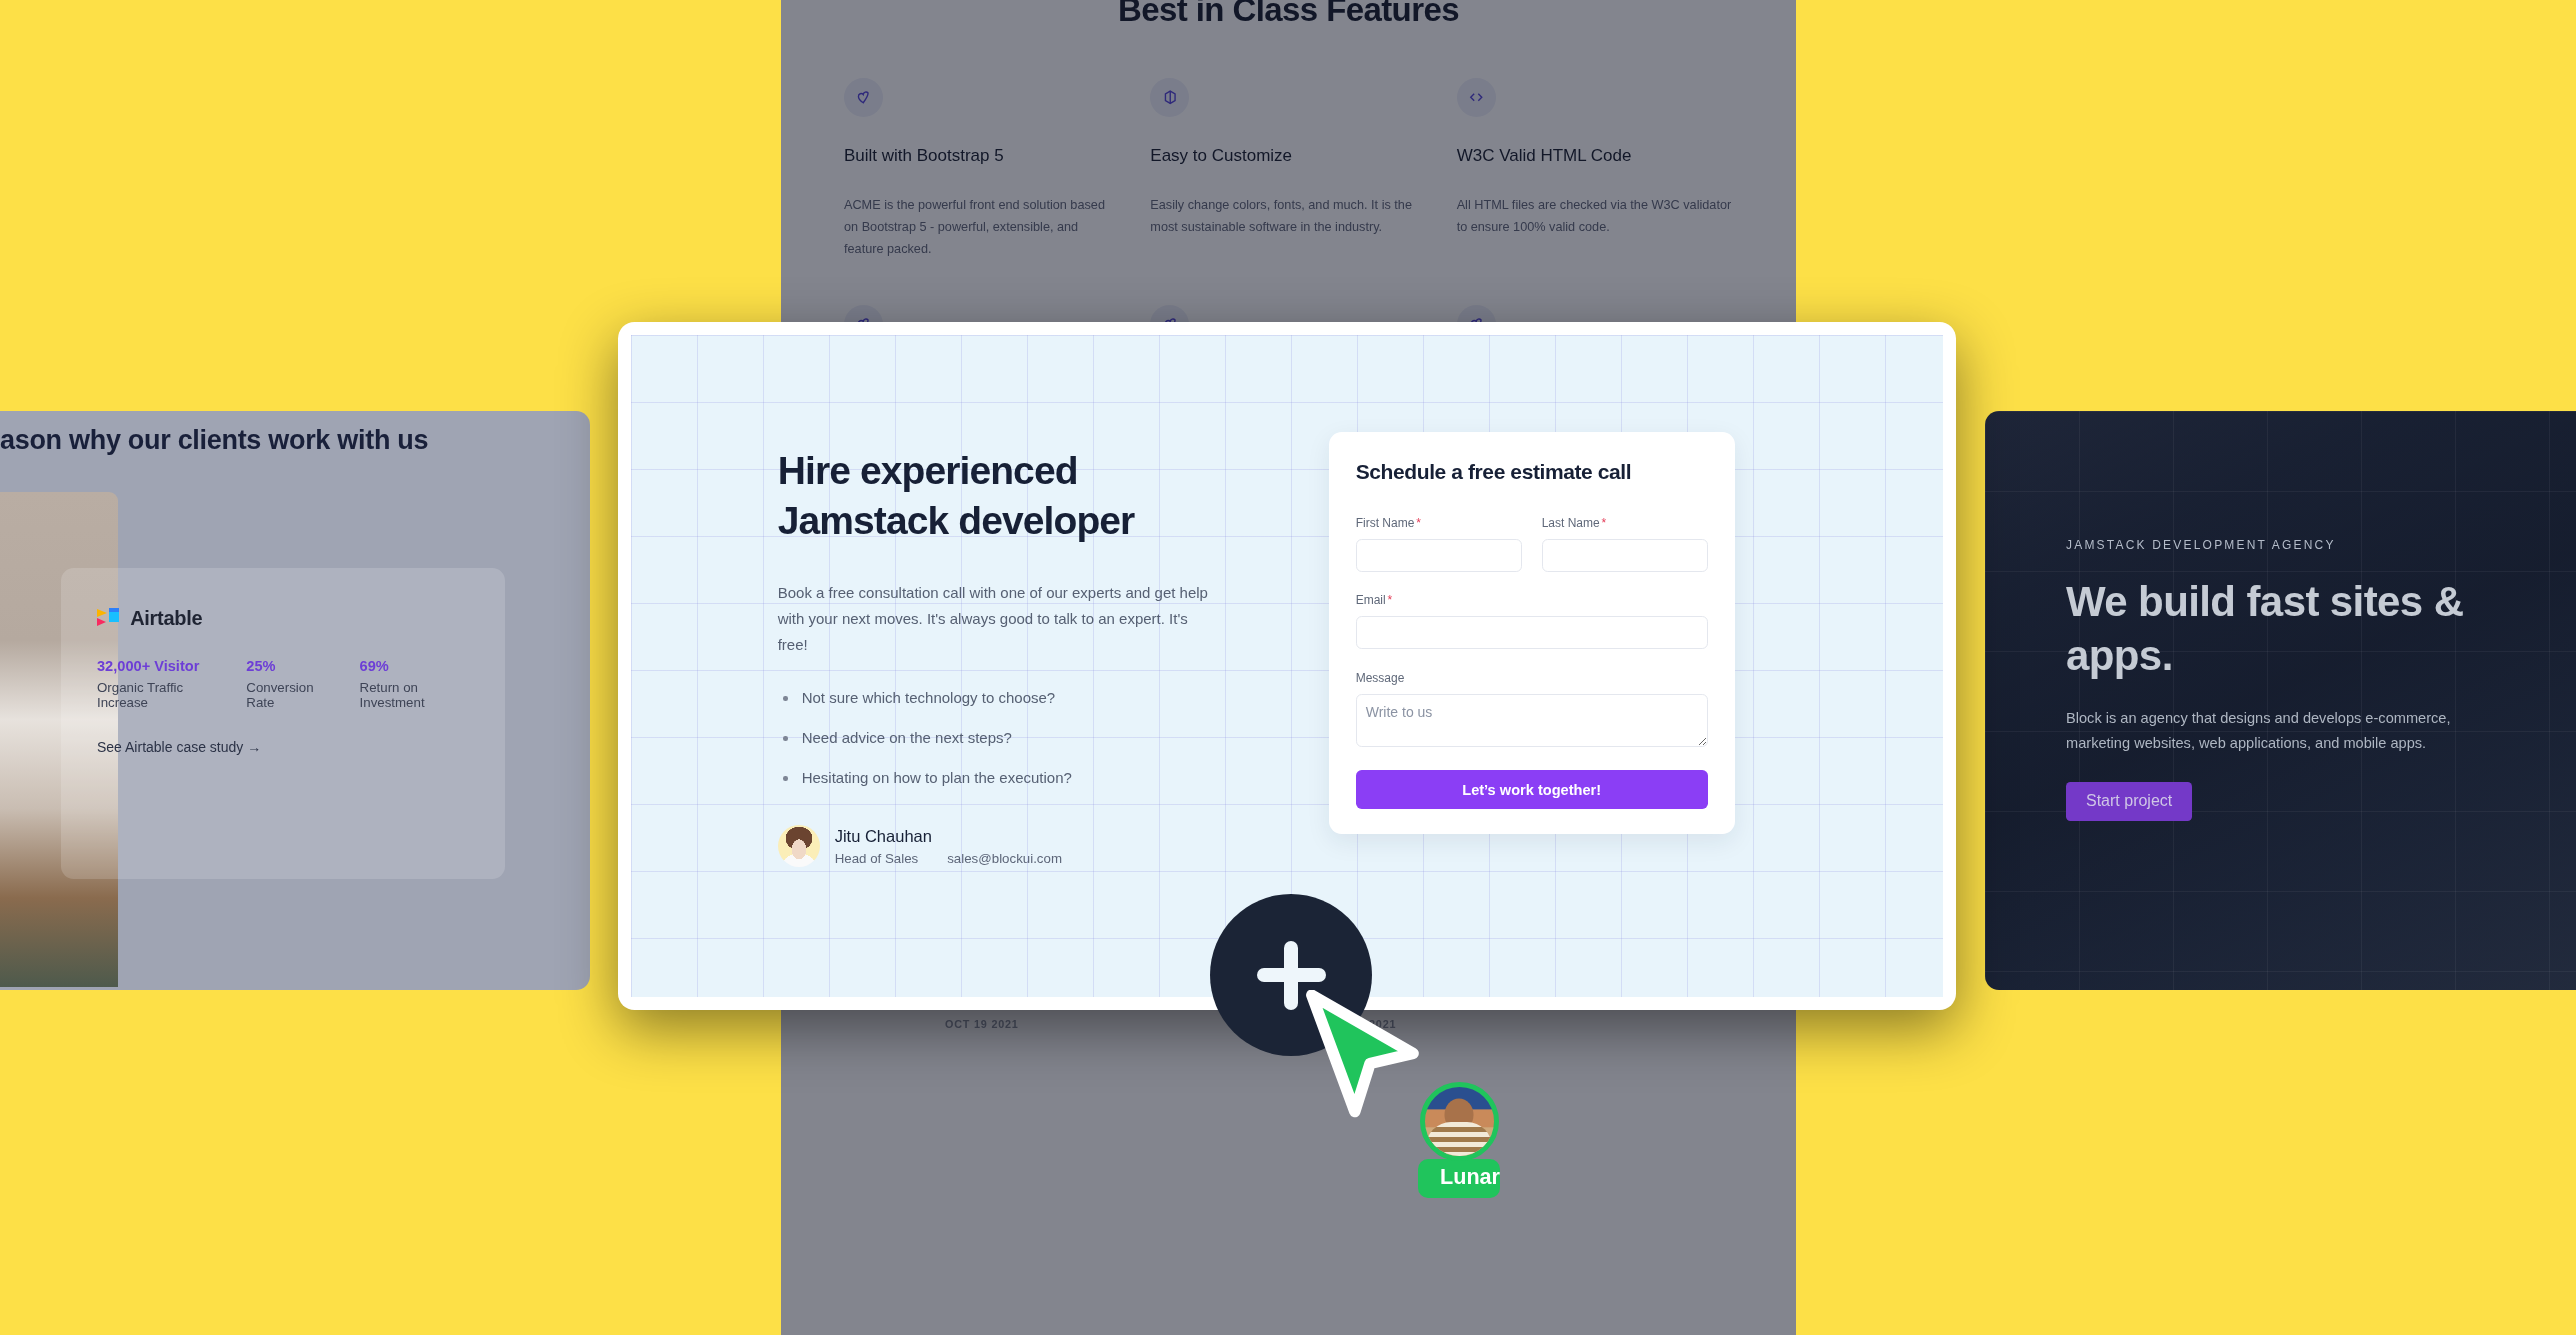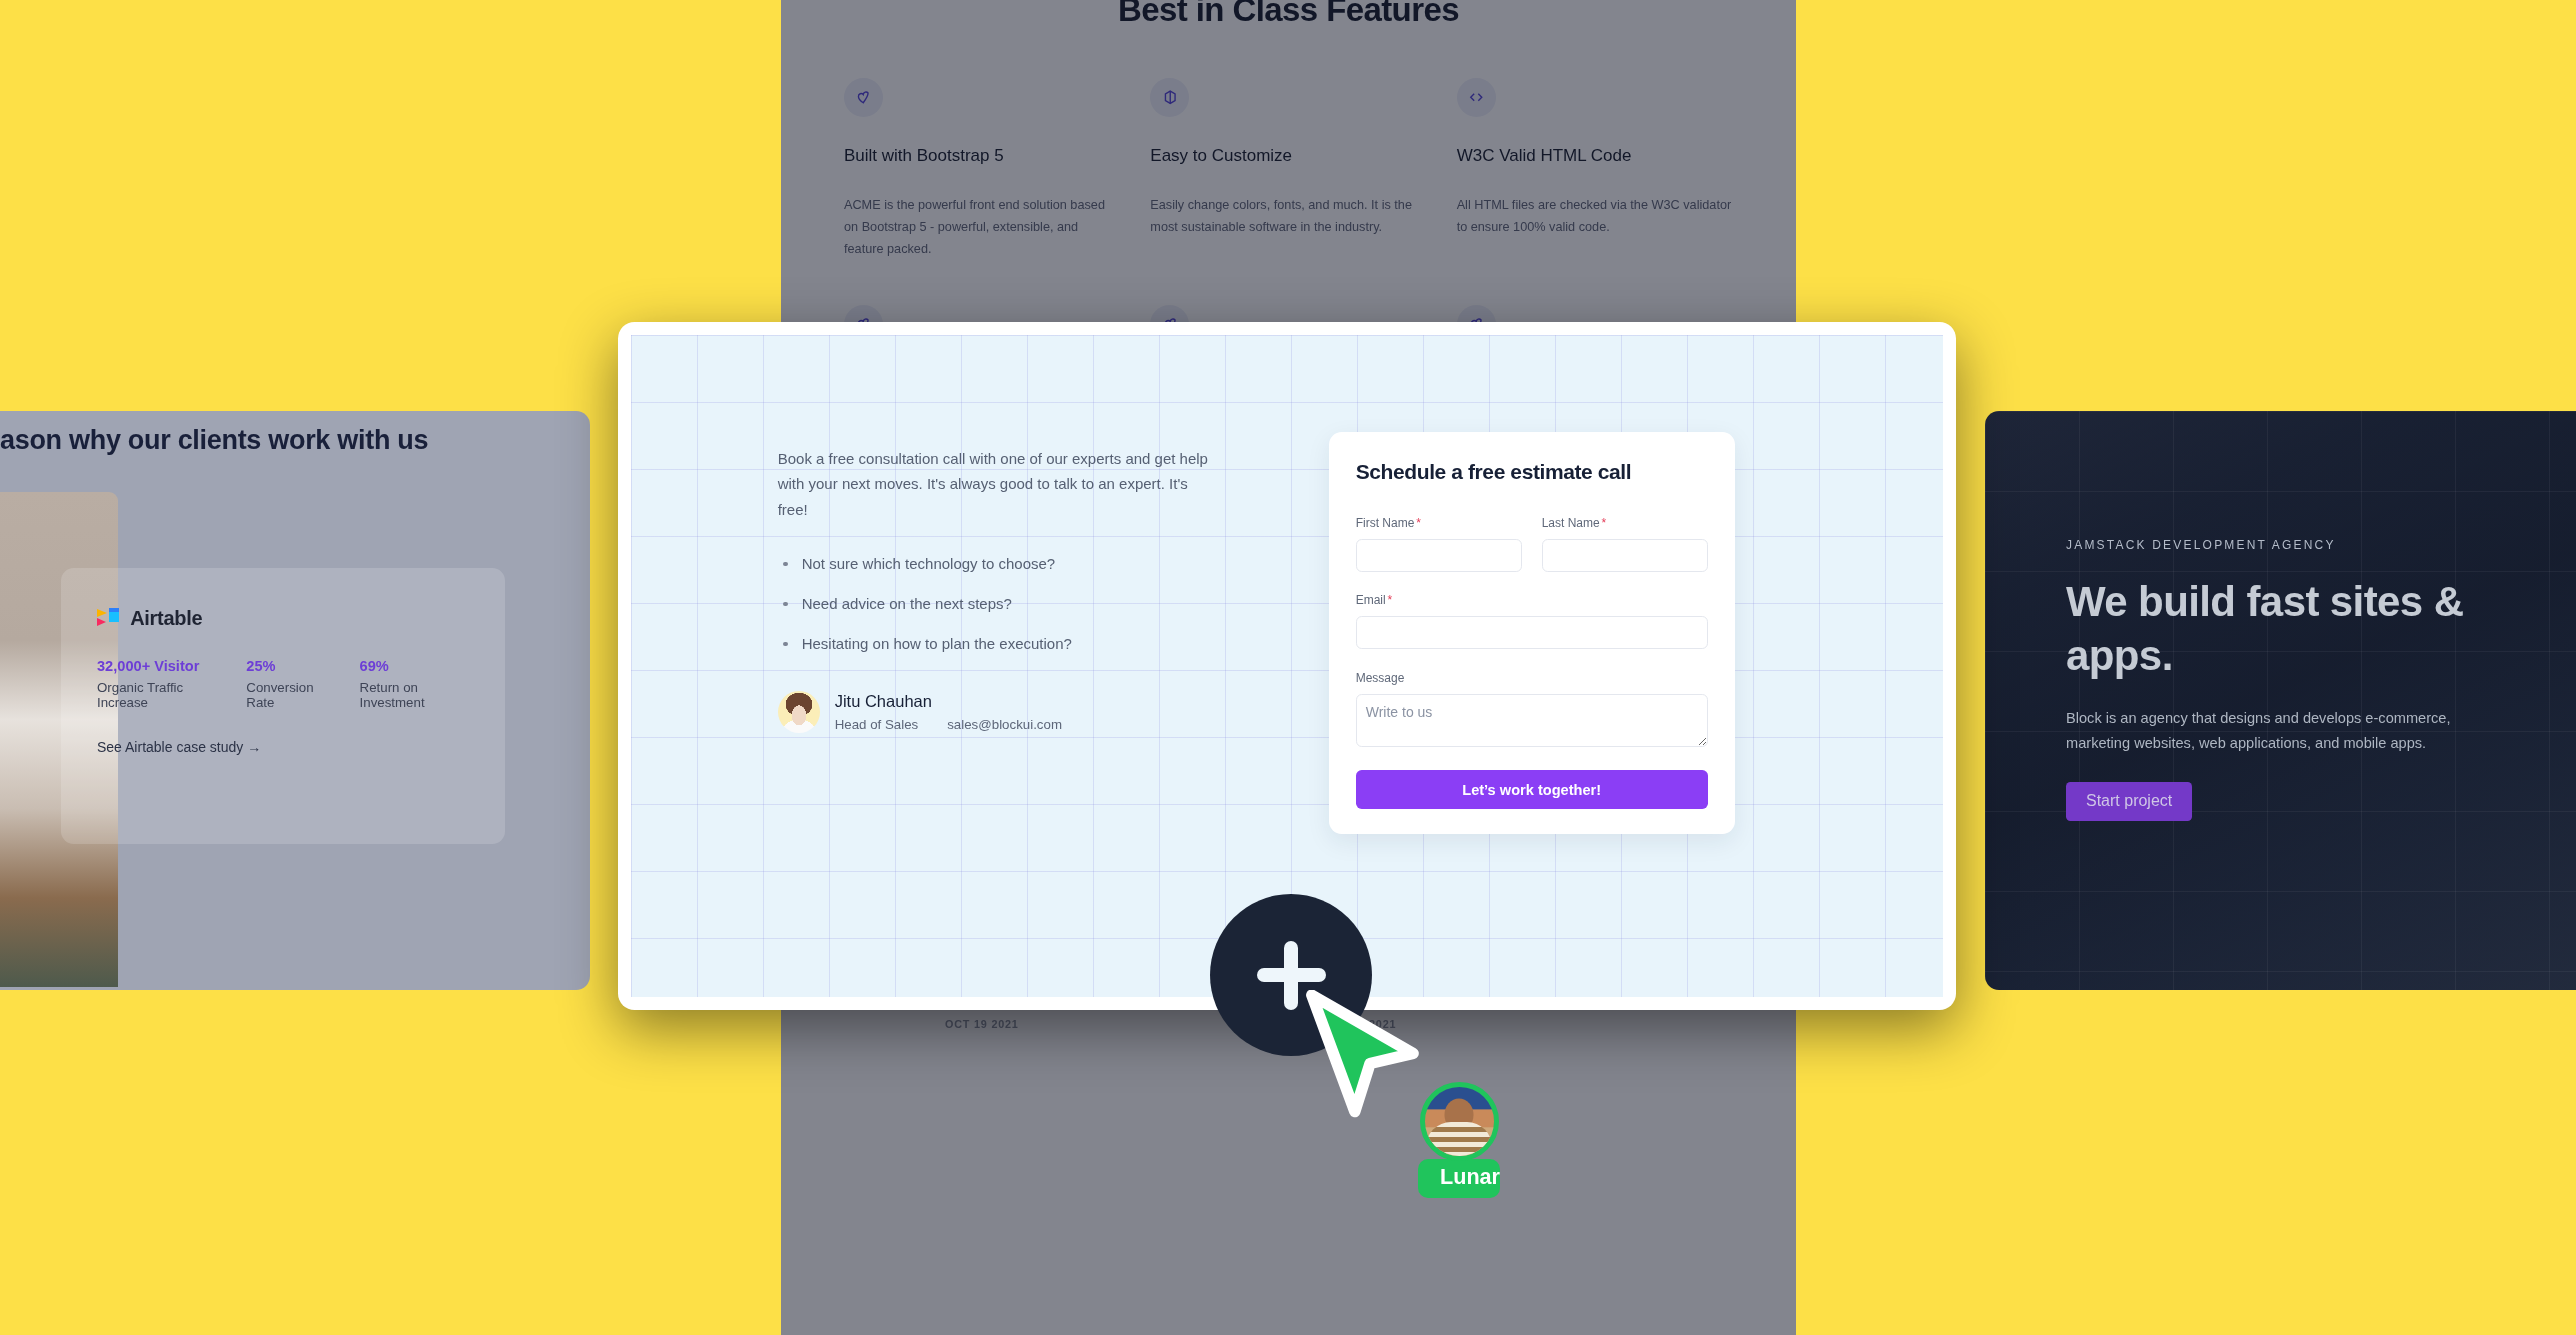--- a/index.html
+++ b/index.html
@@ -77,21 +77,21 @@
   .scl-head {
     position: absolute; left: 101px; top: 14px; font-size: 27px; font-weight: 800;
     color: #19203a; letter-spacing: -0.3px; white-space: nowrap;
   }
   .scl-photo {
     position: absolute; left: 0px; top: 81px; width: 219px; height: 495px;
     border-radius: 9px 9px 0 0;
     background: linear-gradient(180deg,#b9ada3 0%, #b5a99f 30%, #e7e2dd 46%, #c9bdb2 64%, #8a6b4e 82%, #4e5a4c 100%);
   }
   .scl-inner {
-    position: absolute; left: 162px; top: 157px; width: 444px; height: 276px;
+    position: absolute; left: 162px; top: 157px; width: 444px; height: 311px;
     background: rgba(255,255,255,0.16); border-radius: 12.7px; padding: 39px 36px;
   }
   .airtable-row { display: flex; align-items: center; gap: 8.2px; margin-bottom: 28px; }
   .airtable-logo { width: 25px; height: 21.6px; position: relative; }
   .airtable-logo i { position: absolute; display: block; }
   .at-a { left:0; top:1.3px; width:0; height:0; border-left:10.8px solid #fcb400; border-top:4.4px solid transparent; border-bottom:4.4px solid transparent; }
   .at-b { left:0; top:10px; width:0; height:0; border-left:9.5px solid #f82b60; border-top:4.4px solid transparent; border-bottom:4.4px solid transparent; }
   .at-c { left:12px; top:1.9px; width:10px; height:12.7px; background:#18bfff; }
   .at-d { left:12px; top:0px; width:10px; height:3.8px; background:#2d7ff9; }
   .airtable-word { font-size: 20px; font-weight: 700; color: #1f2433; letter-spacing: -0.3px; }
@@ -364,20 +364,21 @@
       <div class="scr-title">We build fast sites &amp; apps.</div>
       <div class="scr-desc">Block is an agency that designs and develops e-commerce, marketing websites, web applications, and mobile apps.</div>
       <button class="scr-btn">Start project</button>
     </div>
   </div>
 
   <div class="modal">
     <div class="modal-body">
 
       <div class="left-col">
+        <div class="hero-h1">Hire experienced Jamstack developer</div>
         <div class="hero-p">Book a free consultation call with one of our experts and get help with your next moves. It's always good to talk to an expert. It's free!</div>
         <ul class="hero-list">
           <li>Not sure which technology to choose?</li>
           <li>Need advice on the next steps?</li>
           <li>Hesitating on how to plan the execution?</li>
         </ul>
         <div class="person">
           <div class="person-av"></div>
           <div>
             <div class="person-name">Jitu Chauhan</div>

